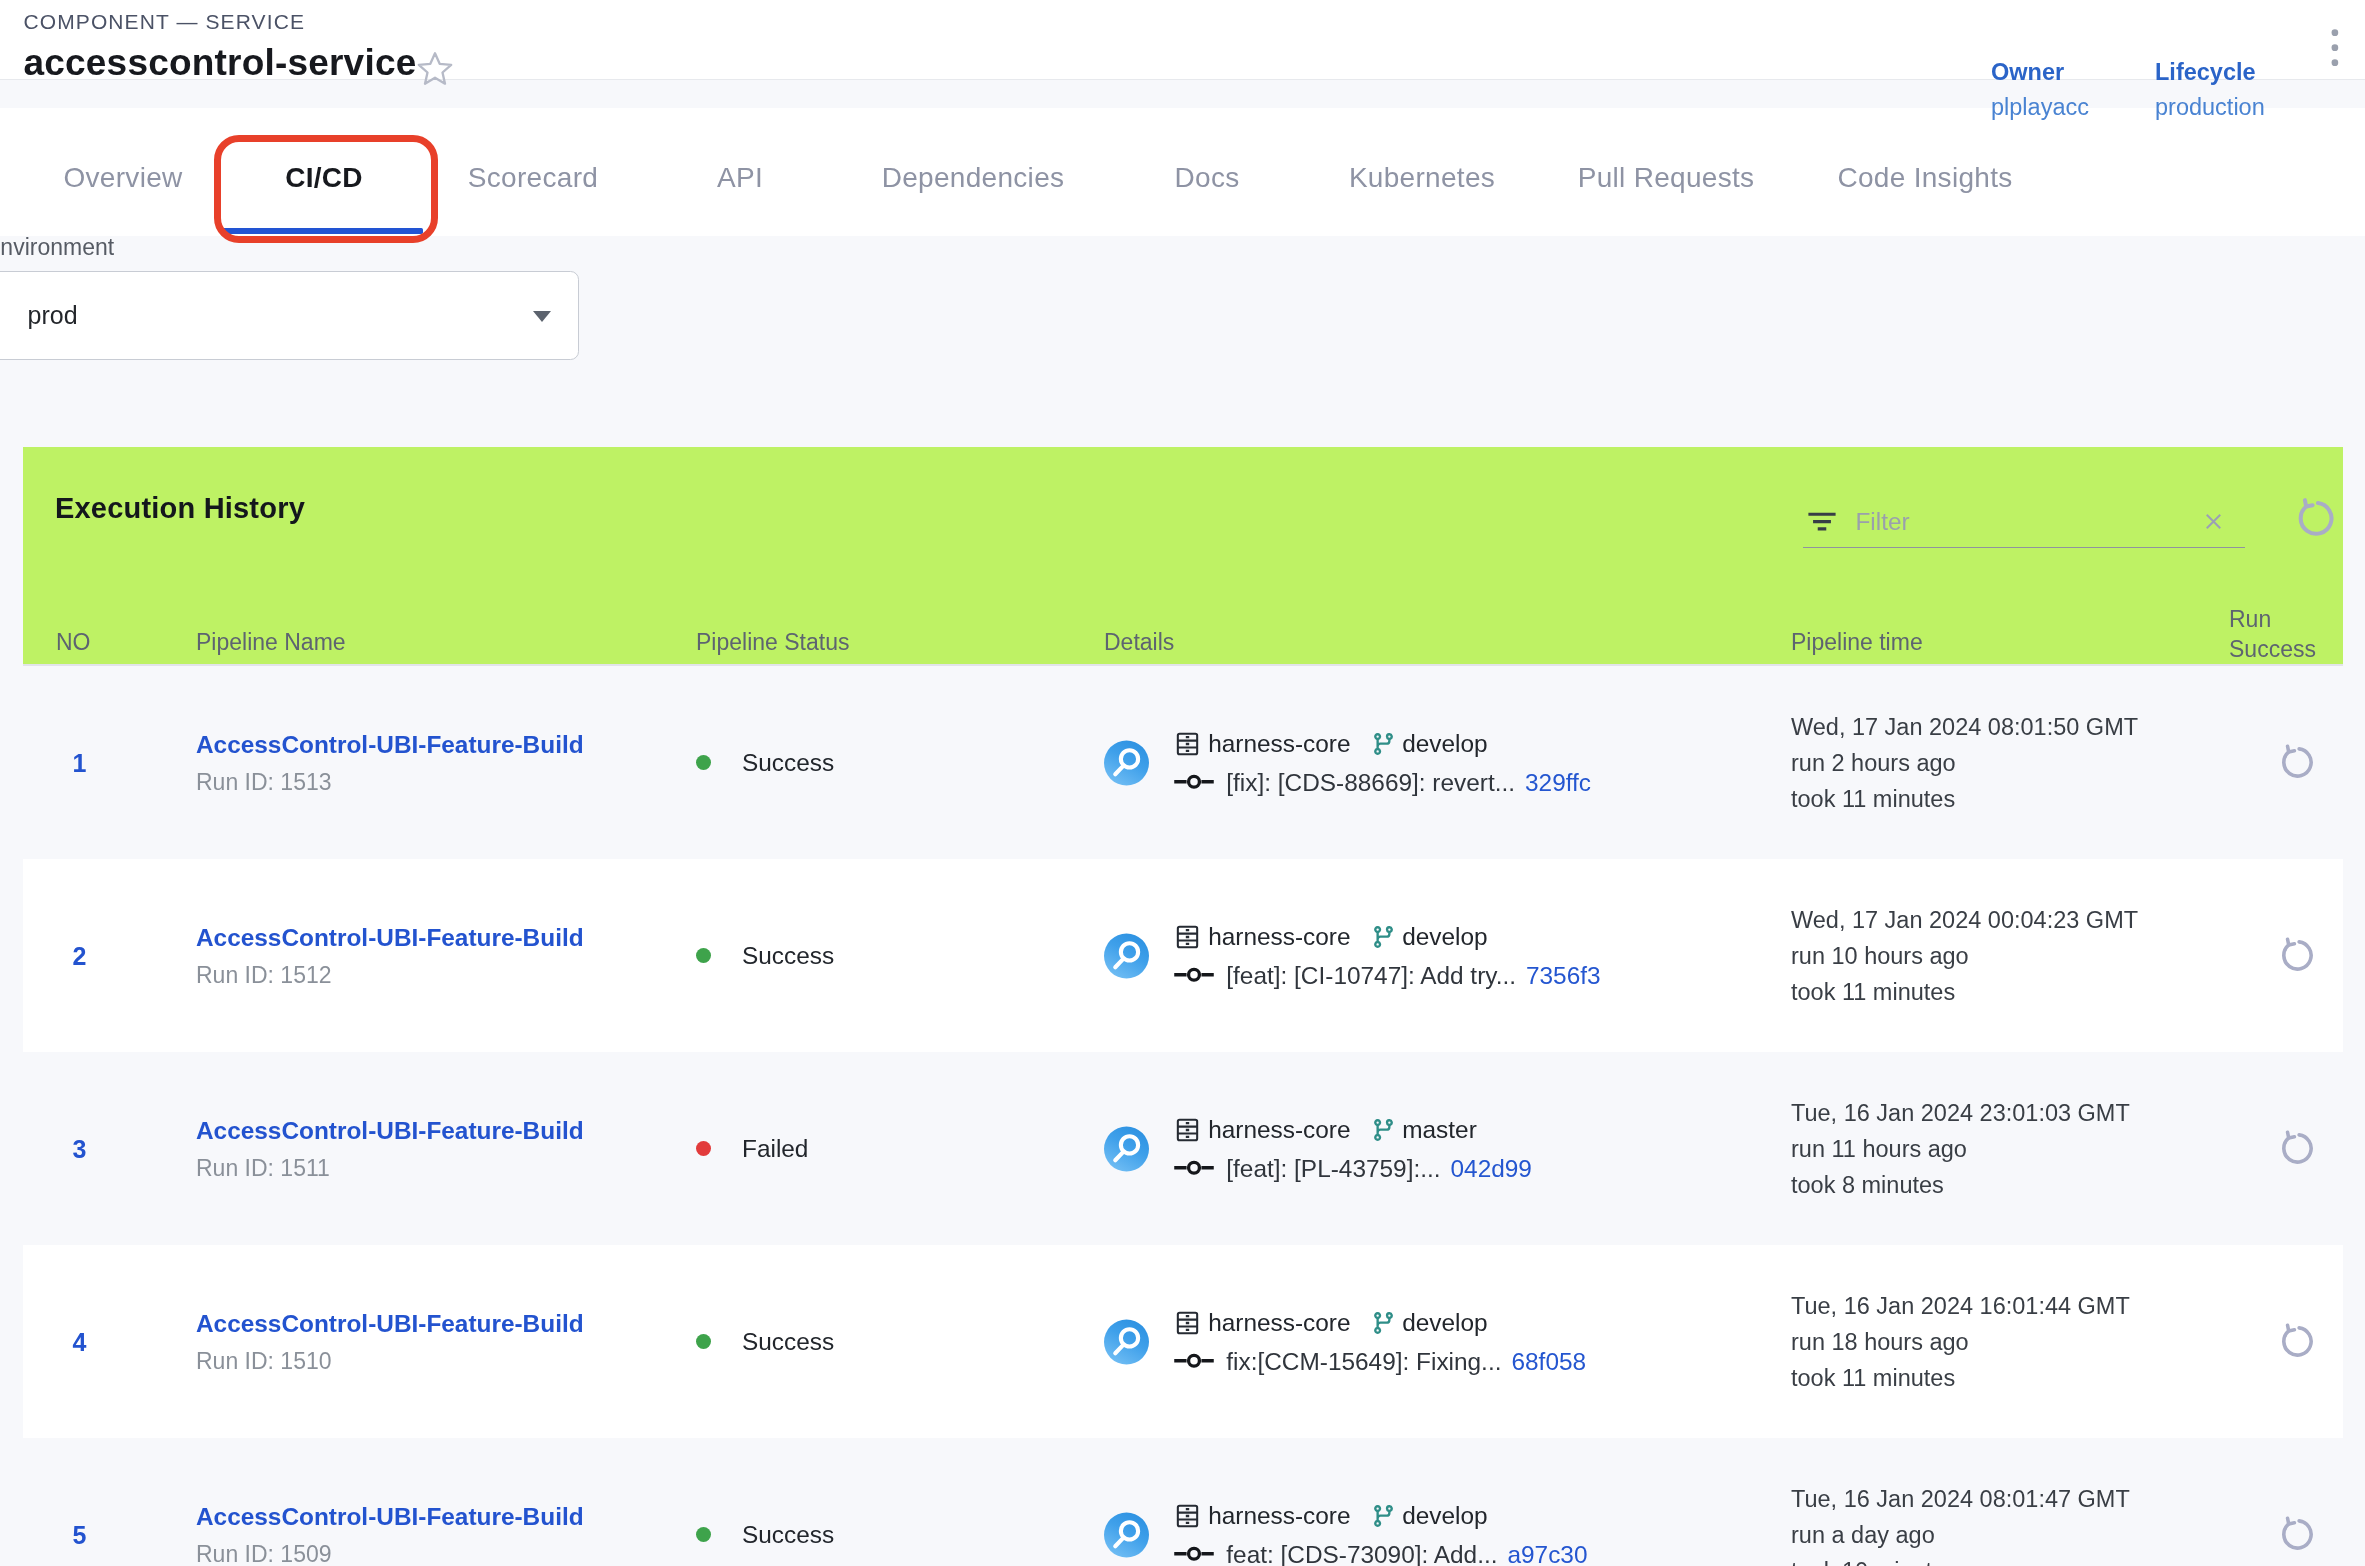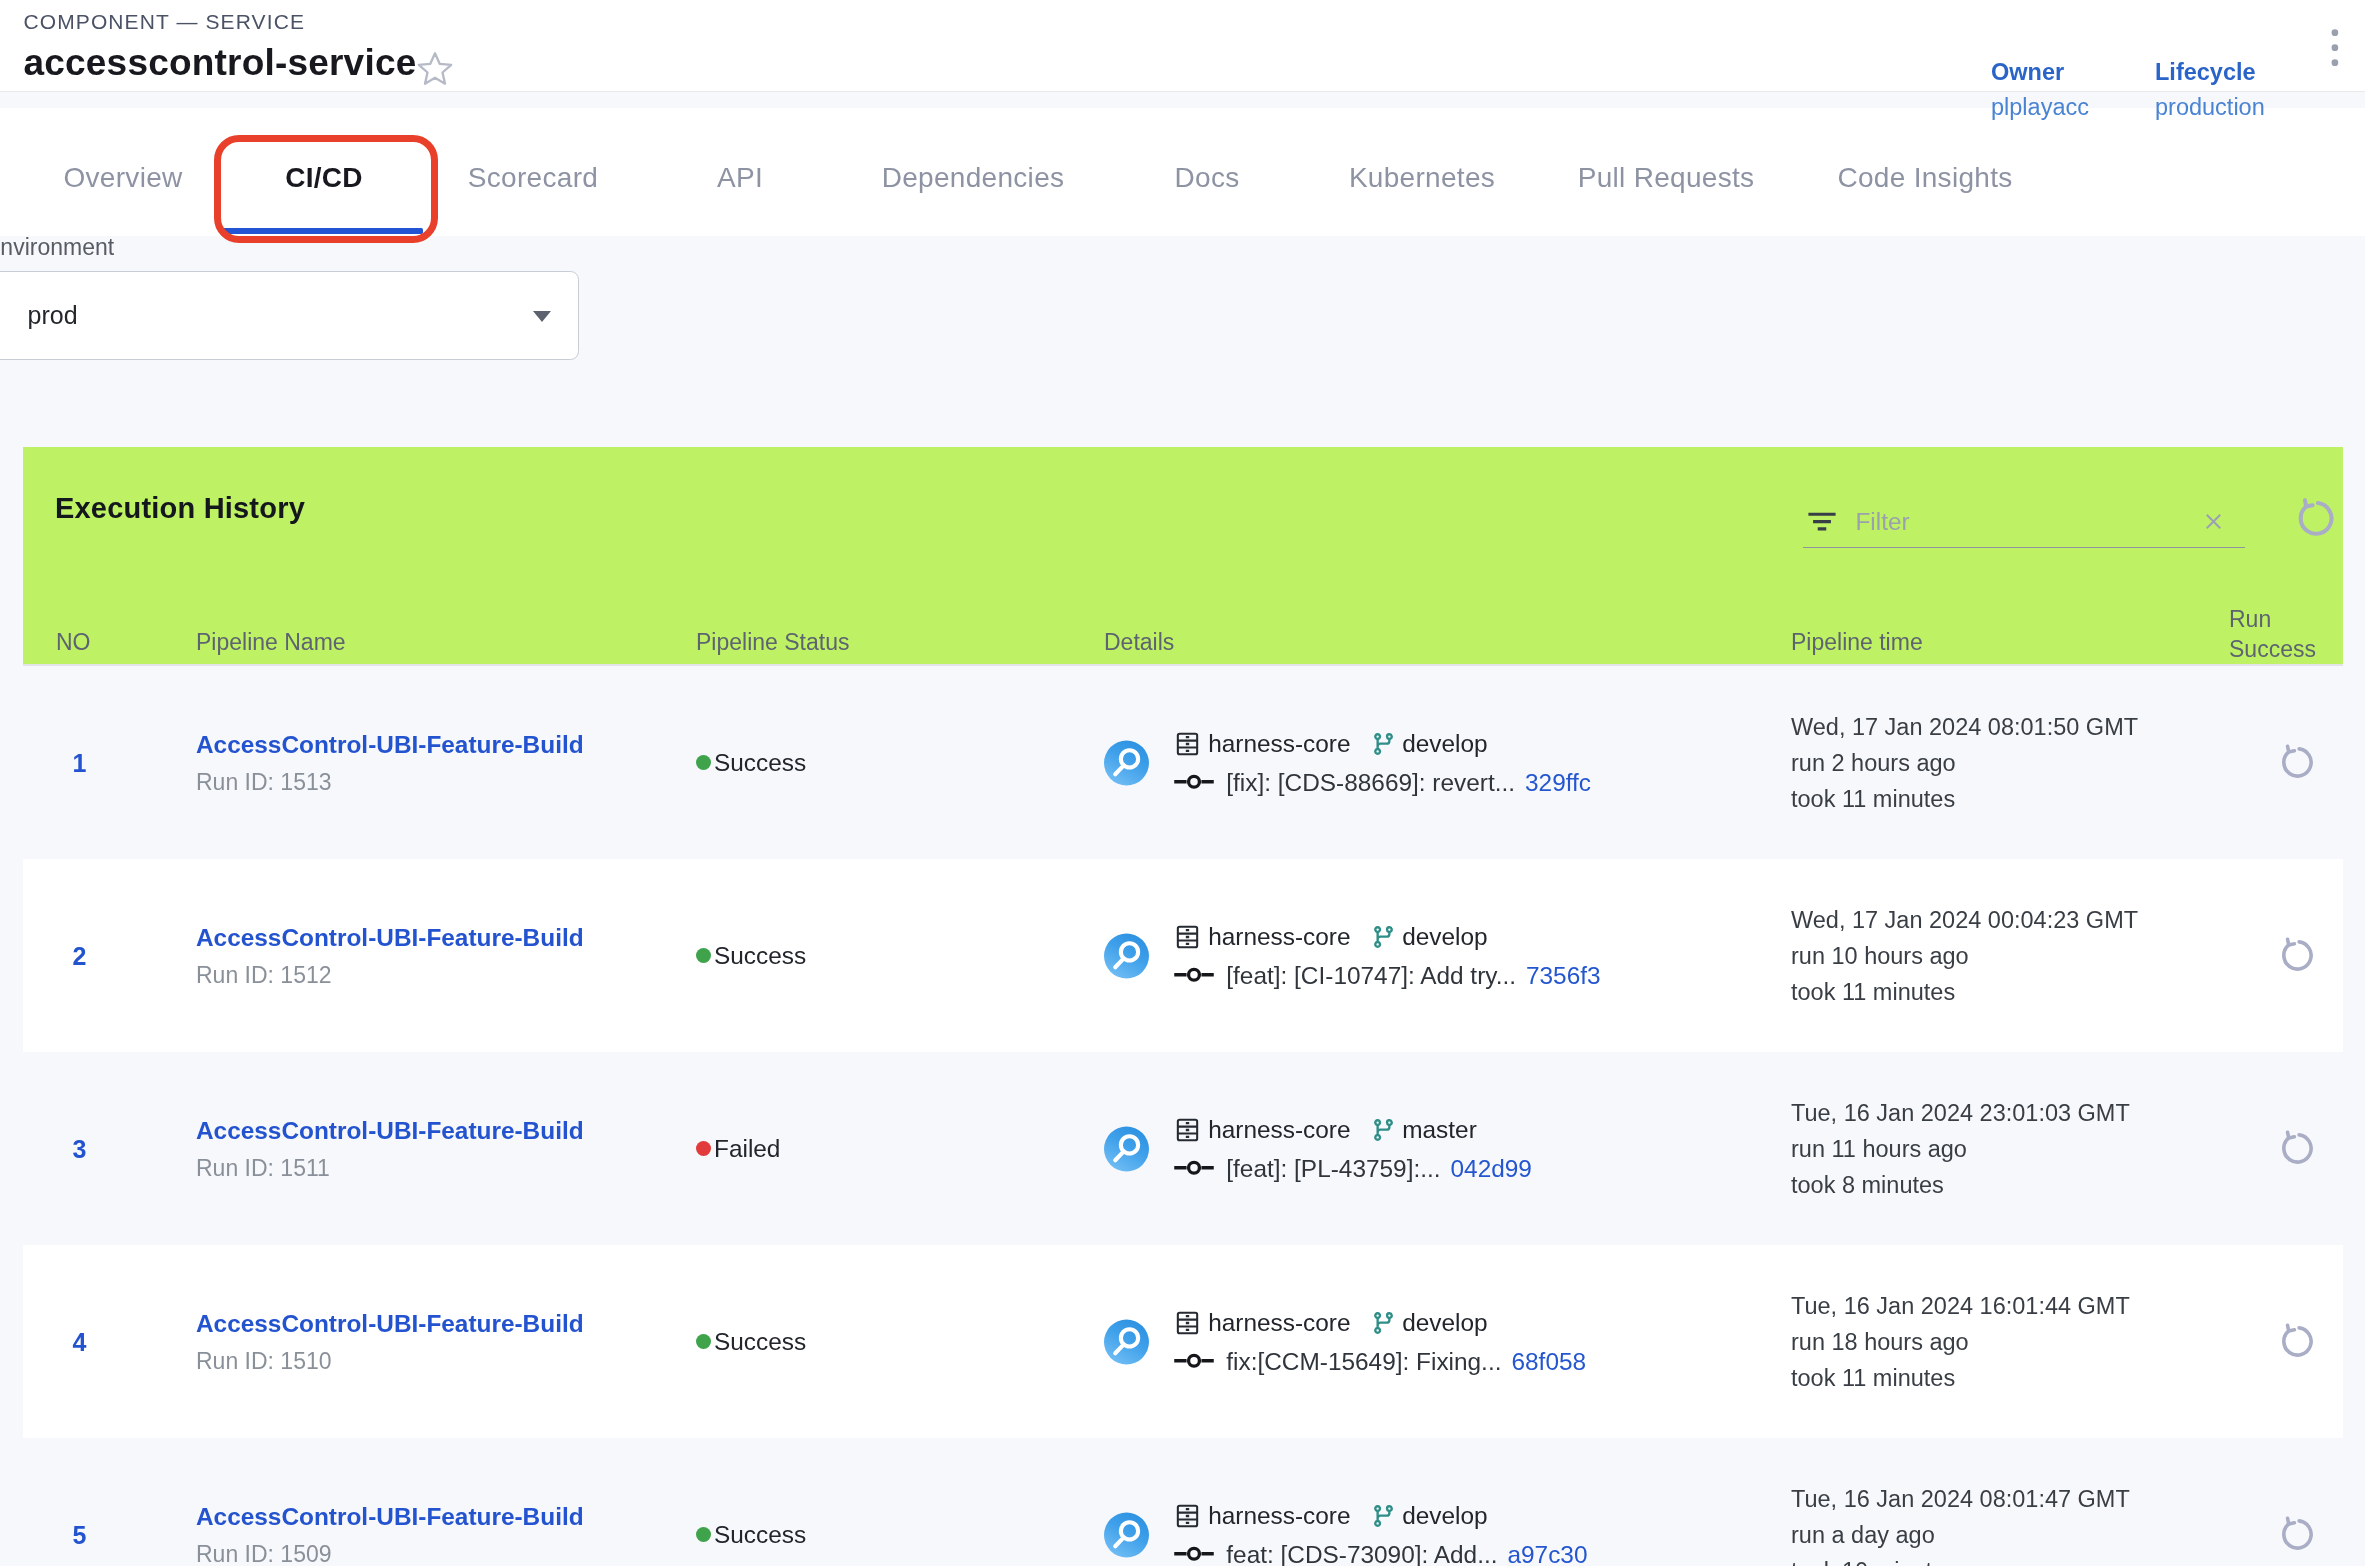--- a/index.html
+++ b/index.html
@@ -1,21 +1,21 @@
 <!DOCTYPE html>
 <html style="font-size:13.5px"><head>
 <meta charset="utf-8">
 <style>
   * { margin:0; padding:0; box-sizing:border-box; }
   html,body { width:2366px; height:1567px; }
   body { font-family:"Liberation Sans", sans-serif; background:#f7f8fb; }
   .screen { position:relative; width:2366px; height:1567px; overflow:hidden; background:#f7f8fb; }
 
   
-  .app-header { position:absolute; left:0; top:0; width:2366px; height:92px; background:#ffffff; border-bottom:1.7px solid #e7e9ed; z-index:2; }
+  .app-header { position:absolute; left:0; top:0; width:2366px; height:80px; background:#ffffff; border-bottom:1.7px solid #e7e9ed; z-index:2; }
   .eyebrow { position:absolute; left:23.5px; top:10px; font-size:21px; font-weight:500; letter-spacing:1.1px; color:#4b5266; }
   .page-title { position:absolute; left:23.5px; top:42px; font-size:37px; font-weight:700; letter-spacing:0.2px; color:#17191e; }
   .star-btn { position:absolute; left:415px; top:49px; width:40px; height:40px; cursor:pointer; }
   .meta-block { position:absolute; top:6.7px;margin-top:48px; }
   .meta-owner { left:1991px; }
   .meta-lifecycle { left:2155px; }
   .meta-label { font-size:23.5px; font-weight:700; color:#2b64c8; line-height:35px; }
   .meta-value { font-size:23.5px; color:#4983d2; line-height:35px; }
   .kebab-btn { position:absolute; left:2320px; top:23.5px; width:30px; height:50px; cursor:pointer; display:flex; align-items:center; justify-content:center; }
 
@@ -55,21 +55,21 @@
   .head-divider { position:absolute; left:0; top:217px; width:100%; height:1.7px; background:#e2e4e9; }
 
   .tbody { position:absolute; left:0; top:219px; width:100%; }
   .t-row { position:relative; width:100%; height:193px; background:#ffffff; }
   .t-row:nth-child(odd) { background:#f7f8fb; }
   .cell { position:absolute; top:50%; transform:translateY(-50%); }
   .c-no { left:33px; width:47px; text-align:center; font-size:25px; font-weight:700; color:#2353cf; }
   .c-name { left:173px; width:471px; }
   .p-name { font-size:24.4px; font-weight:700; color:#2353cf; cursor:pointer; }
   .run-id { margin-top:10px; font-size:23px; color:#8a9099; }
-  .c-status { left:673px; display:flex; align-items:center; gap:3px; }
+  .c-status { left:673px; display:flex; align-items:center; gap:31px; }
   .status-dot { width:15px; height:15px; border-radius:50%; flex:0 0 auto; }
   .status-dot.success { background:#3ea34b; }
   .status-dot.failed { background:#e23b3b; }
   .status-text { font-size:24.4px; color:#22262c; }
   .c-details { left:1081px; display:flex; align-items:center; gap:23.5px; }
   .h-icon { width:45px; height:45px; border-radius:50%; background:linear-gradient(210deg,#2a8fe0 5%,#3fa0ea 45%,#7cc4f6 100%); flex:0 0 auto; position:relative; }
   .h-icon svg { position:absolute; left:0; top:0; }
   .d-line1, .d-line2 { display:flex; align-items:center; font-size:24.4px; color:#22262c; white-space:nowrap; }
   .d-line2 { margin-top:10px; color:#30353c; }
   .repo-name { margin-left:6.7px; }

